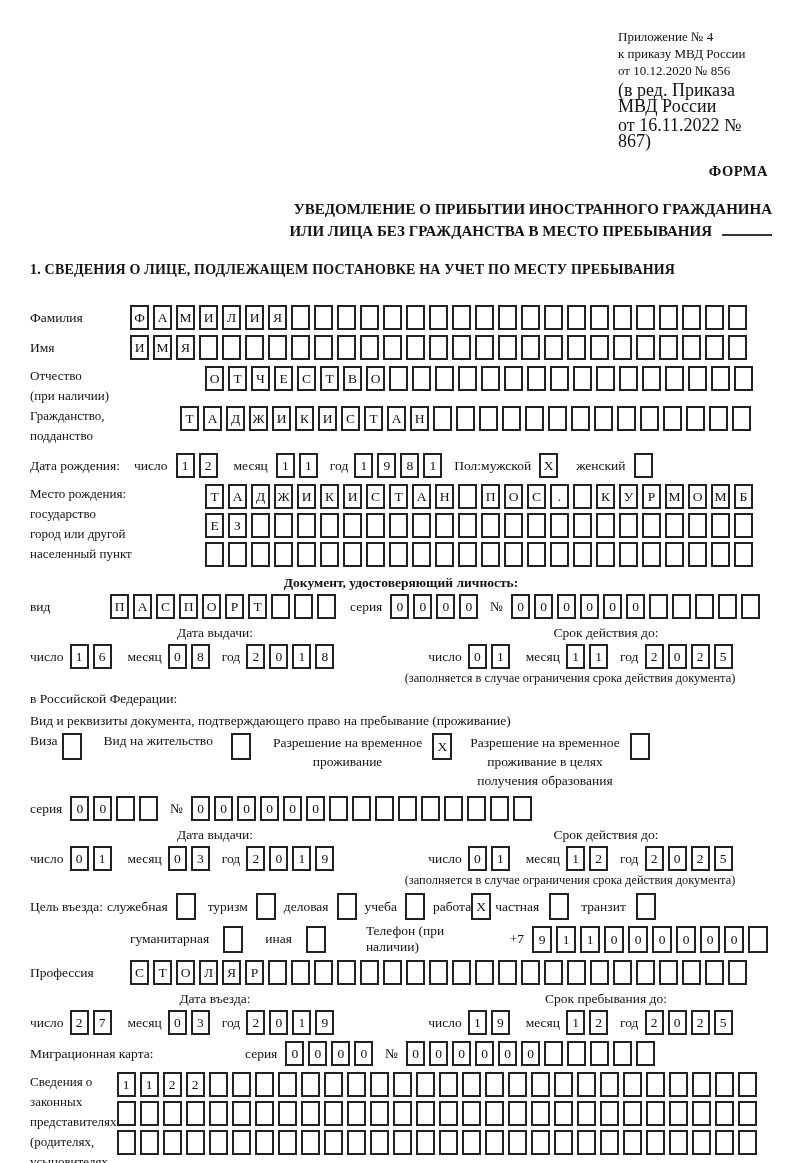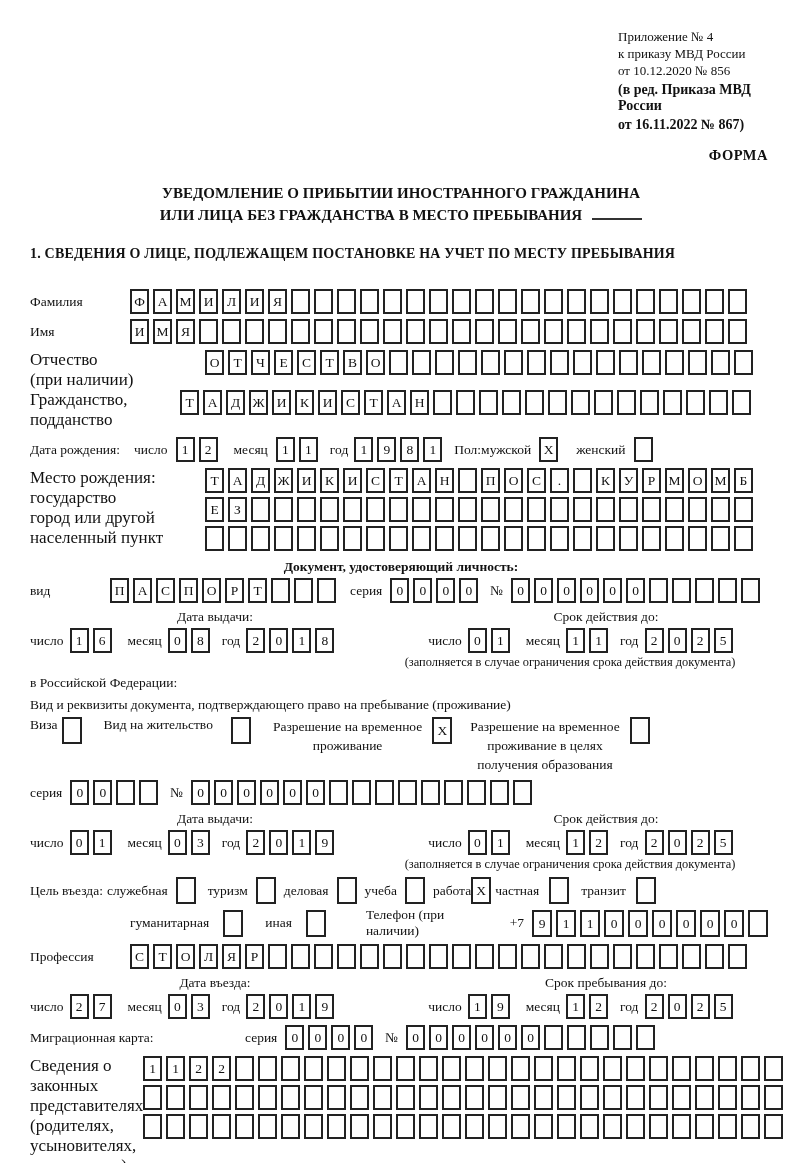--- a/index.html
+++ b/index.html
@@ -2,29 +2,29 @@
 <html lang="ru"><head>
 <meta charset="utf-8">
 <style>
   html,body{margin:0;padding:0;background:#e9e9e9;}
   .page{
     width:800px;height:1163px;background:#ffffff;margin:0 auto;
     box-sizing:border-box;padding:28px 28px 0 30px;position:relative;
     font-family:"Liberation Serif","DejaVu Serif",serif;color:#111;overflow:hidden;
   }
   .hdr{margin-left:588px;font-size:13px;line-height:17px;}
-  .hdr .sub{font-size:14px;margin-top:3px;line-height:16px;font-weight:bold;}
+  .hdr .sub{font-size:18px;margin-top:3px;line-height:16px;}
   .forma{text-align:right;margin-top:14px;font-weight:bold;font-size:14.5px;letter-spacing:.5px;margin-right:4px;}
-  .title{margin-top:18px;text-align:center;font-weight:bold;font-size:15px;line-height:22px;}
+  .title{margin-top:18px;text-align:right;font-weight:bold;font-size:15px;line-height:22px;}
   .blank{display:inline-block;width:50px;border-bottom:2px solid #333;height:12px;margin-left:10px;}
   .sechead{margin-top:20px;font-weight:bold;font-size:14px;letter-spacing:.2px;}
   .row{display:flex;align-items:center;margin-top:5px;}
   .rowtop{display:flex;align-items:flex-start;margin-top:6px;}
   .lbl{font-size:13.5px;}
-  .lbl2{font-size:17px;line-height:20px;}
+  .lbl2{font-size:13px;line-height:20px;}
   .w100{flex:0 0 100px;}
   .w80{flex:0 0 80px;}
   .w150{flex:0 0 150px;}
   .w175{flex:0 0 175px;}
   .w215{flex:0 0 215px;}
   .cells{white-space:nowrap;}
   .cell{
     display:inline-block;box-sizing:border-box;width:19px;height:25px;
     border:2px solid #222;margin-right:4px;text-align:center;
     font-size:13.5px;line-height:21px;vertical-align:middle;background:#fff;

